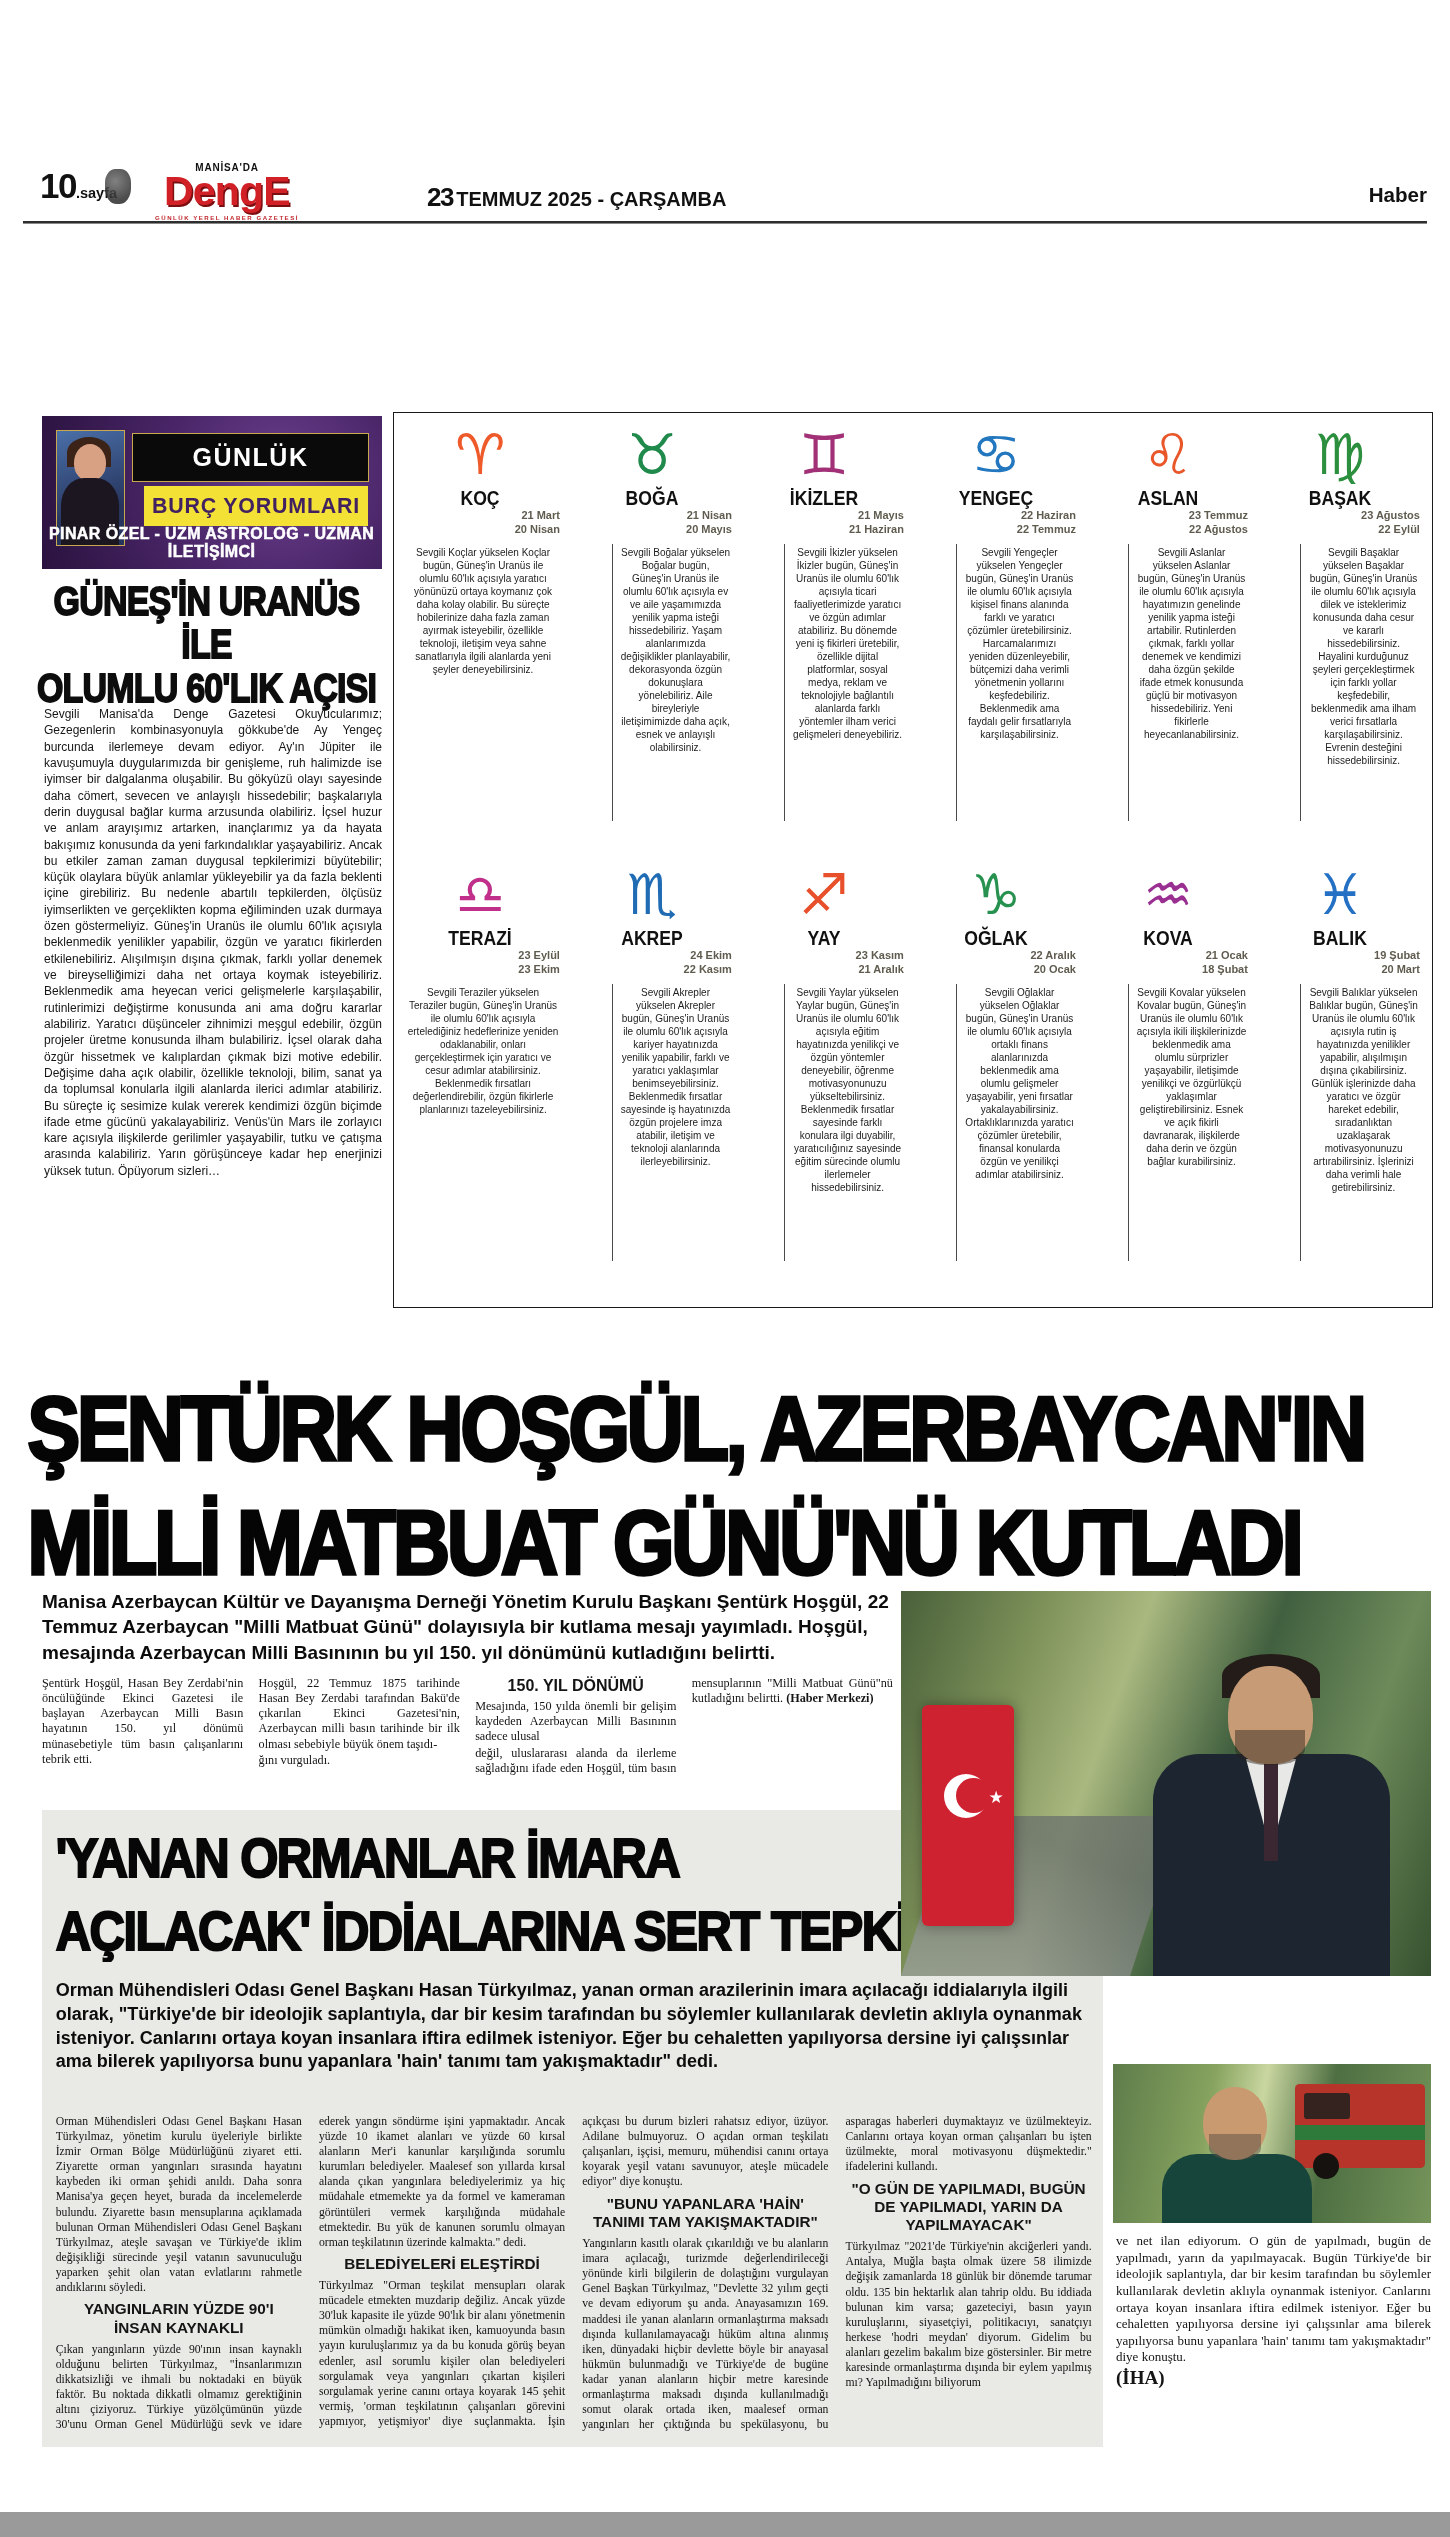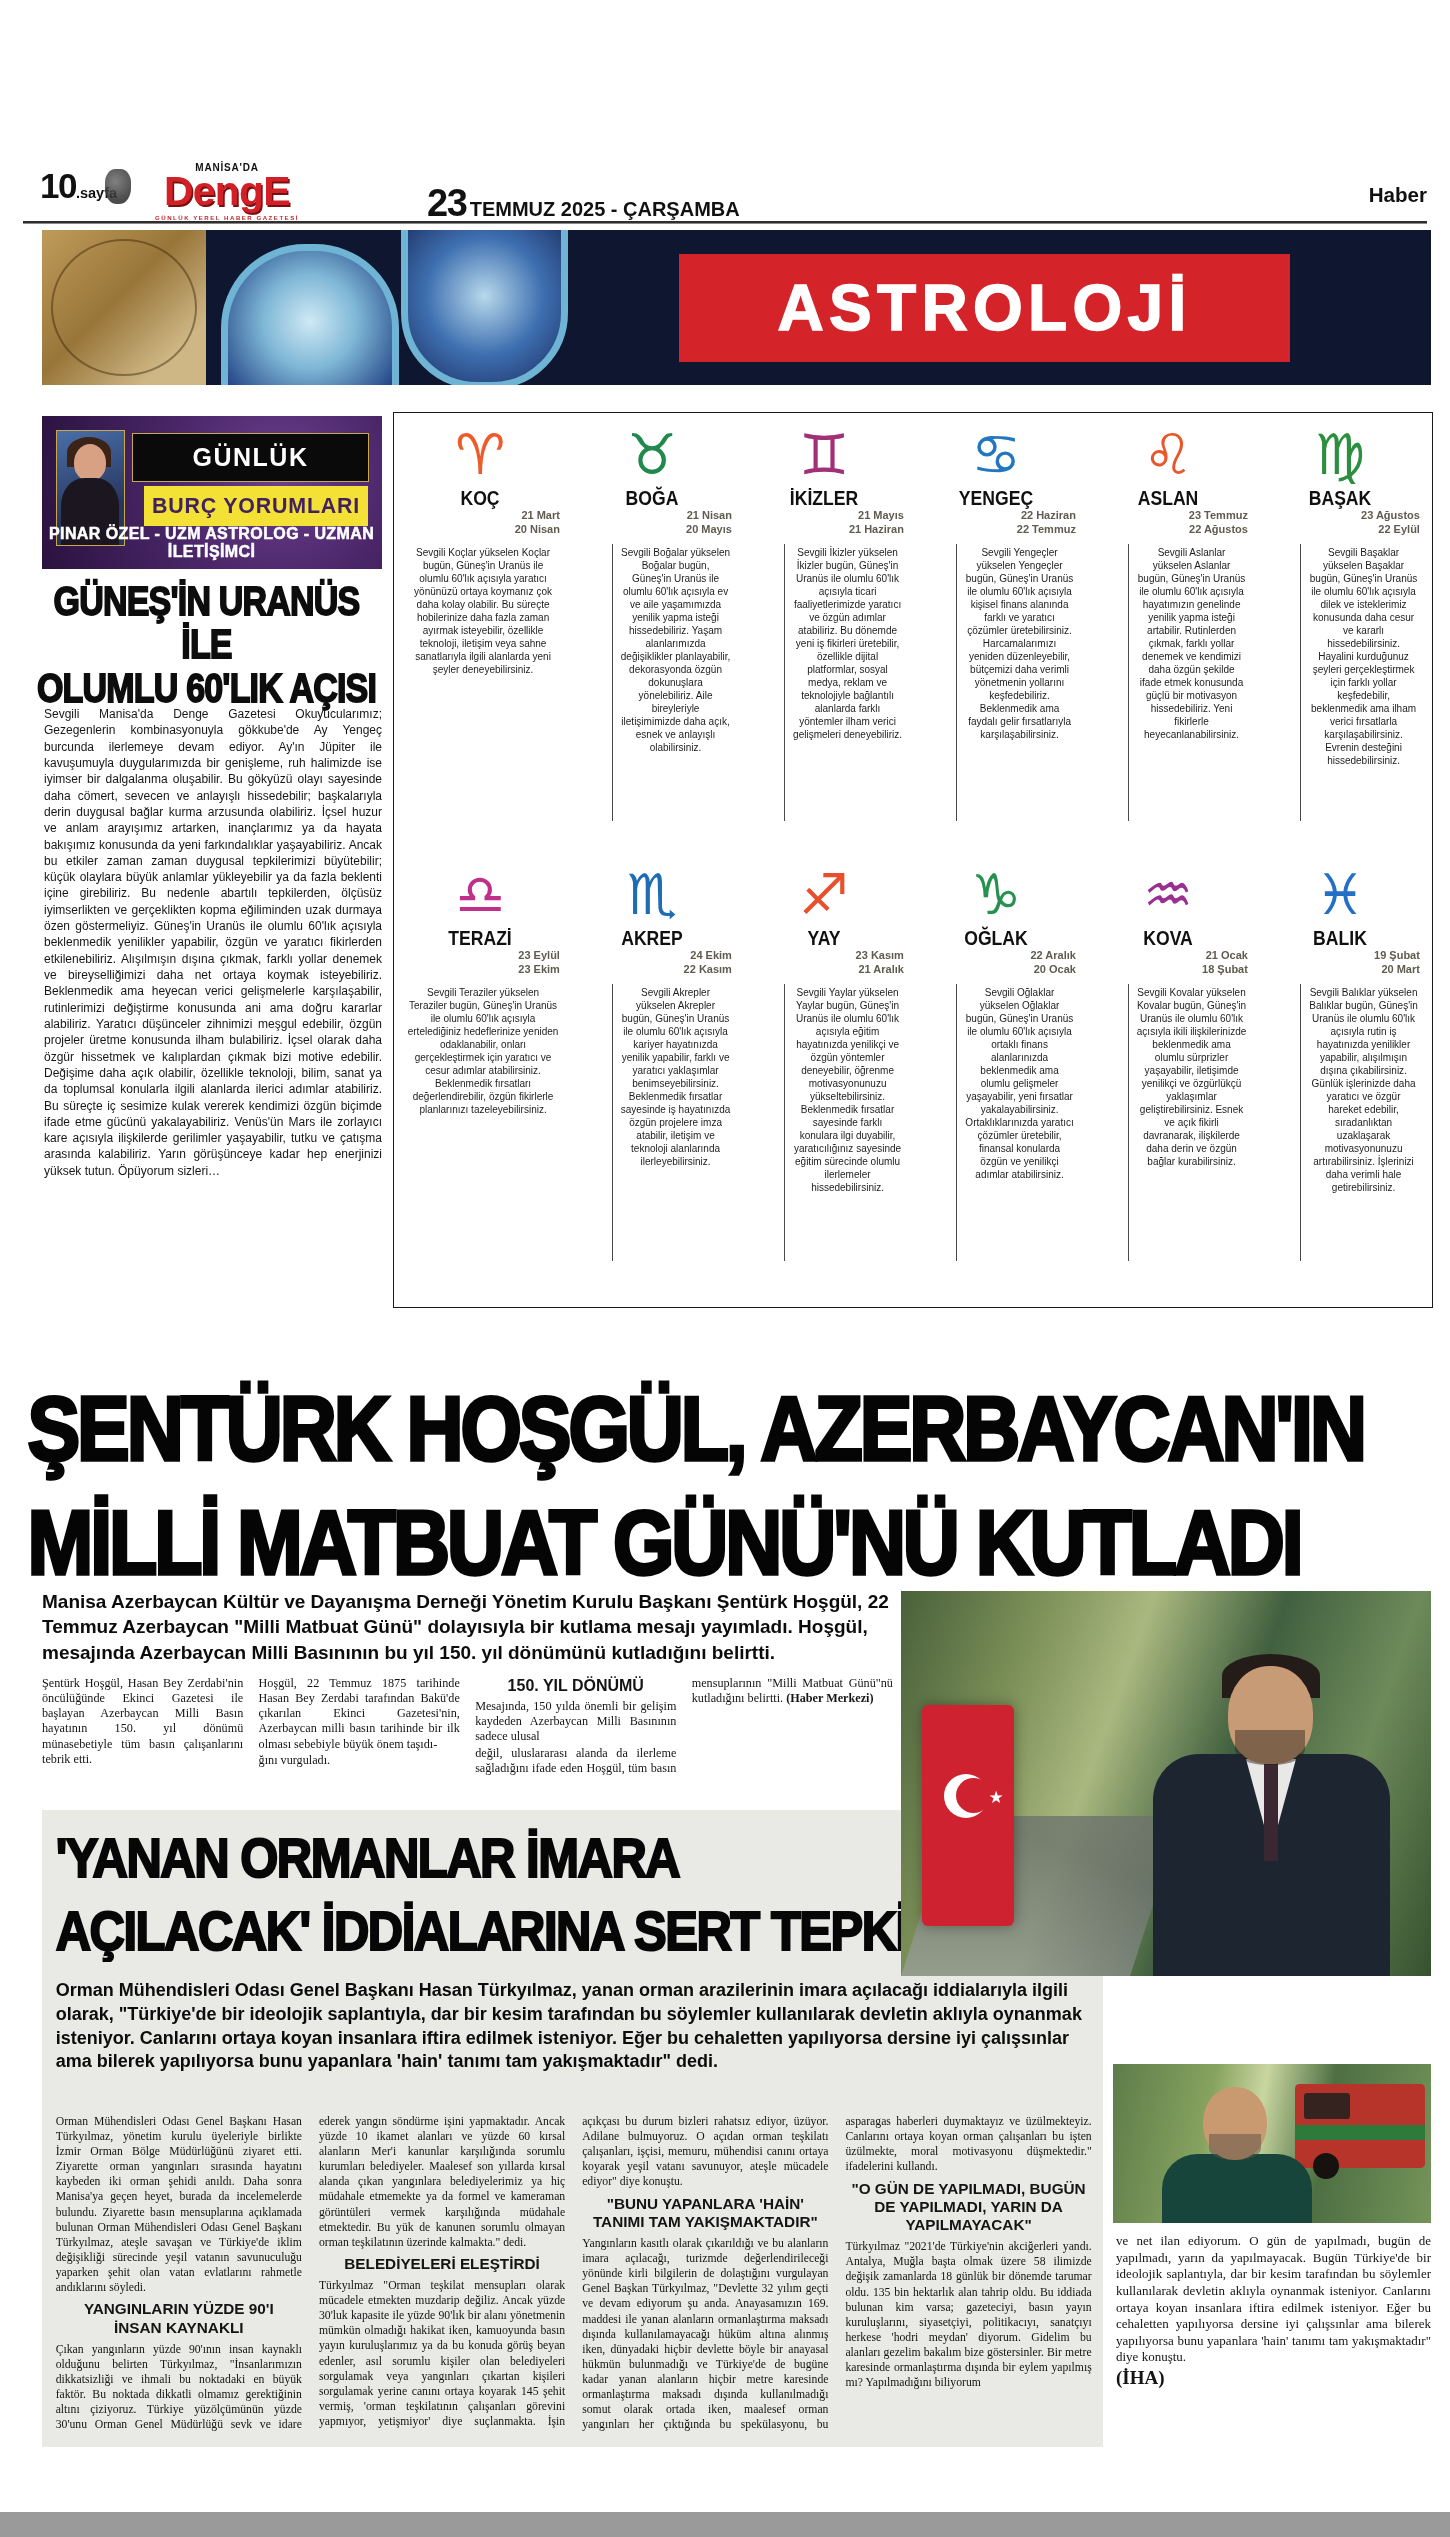--- a/index.html
+++ b/index.html
@@ -11,21 +11,21 @@
   #pagenum .big{font-size:35px;letter-spacing:-1.5px;}
   #pagenum .small{font-size:14.5px;}
   #logo{left:128px;top:162px;width:198px;text-align:center;}
   #logo .ltop{font-size:10px;font-weight:bold;letter-spacing:0.8px;color:#111;}
   #logo .lmain{font-size:41px;font-weight:bold;color:#d12026;line-height:0.92;
                text-shadow:1.5px 1.5px 0 #7a0d10;letter-spacing:-0.8px;}
   #logo .ltag{font-size:6.1px;color:#c0262b;font-weight:bold;letter-spacing:1.5px;margin-top:3.1px;}
   #logo-mark{left:105px;top:169px;width:26px;height:35px;border-radius:40% 40% 45% 45%;
              background:radial-gradient(circle at 40% 35%,#6b6b6b,#2c2c2c 70%);opacity:.85;}
   #dateline{left:427px;top:182px;font-weight:bold;white-space:nowrap;}
-  #dateline .dbig{font-size:38px;letter-spacing:-1.5px;text-align:right;}
+  #dateline .dbig{font-size:26px;letter-spacing:-1.5px;text-align:right;}
   #dateline .drest{font-size:20px;letter-spacing:0;}
   #section-lbl{right:23px;top:183px;font-size:20.6px;font-weight:bold;}
   #rule{left:23px;top:221px;width:1404px;height:2.3px;background:#2e2e2e;border-bottom:0.8px solid #888;}
   
   #banner{left:42px;top:230px;width:1389px;height:155px;background:#0e1630;overflow:hidden;}
   .bn-gold{position:absolute;left:0;top:0;width:164px;height:155px;
            background:linear-gradient(135deg,#c9a35e,#a07b3a 45%,#d9c08a 80%);opacity:.95;}
   .bn-gold:after{content:"";position:absolute;inset:9.2px;border:2.3px solid rgba(60,35,5,.45);border-radius:50%;}
   .bn-arch1{position:absolute;left:179px;top:13.7px;width:164px;height:176px;border-radius:84px 84px 15.3px 15.3px;
             background:radial-gradient(circle at 50% 40%,#cfe9f5 0%,#7fb7d6 35%,#274a8a 75%,#16224c 100%);
@@ -151,28 +151,20 @@
     <div class="lmain">DengE</div>
     <div class="ltag">GÜNLÜK YEREL HABER GAZETESİ</div>
   </div>
   <div class="abs" id="dateline">
     <span class="dbig">23</span>
     <span class="drest">TEMMUZ 2025 - ÇARŞAMBA</span>
   </div>
   <div class="abs" id="section-lbl">Haber</div>
   <div class="abs" id="rule"></div>
 
-  <div class="abs" id="banner">
-    <div class="bn-gold"></div>
-    <div class="bn-arch1"></div>
-    <div class="bn-arch2"></div>
-    <div id="banner-red">
-      <span id="banner-title">ASTROLOJİ</span>
-    </div>
-  </div>
 
   <div class="abs" id="daily">
     <div id="daily-photo">
       <div class="hair"></div>
       <div class="head"></div>
       <div class="body"></div>
     </div>
     <div id="daily-black">
       <span>GÜNLÜK</span>
     </div>

